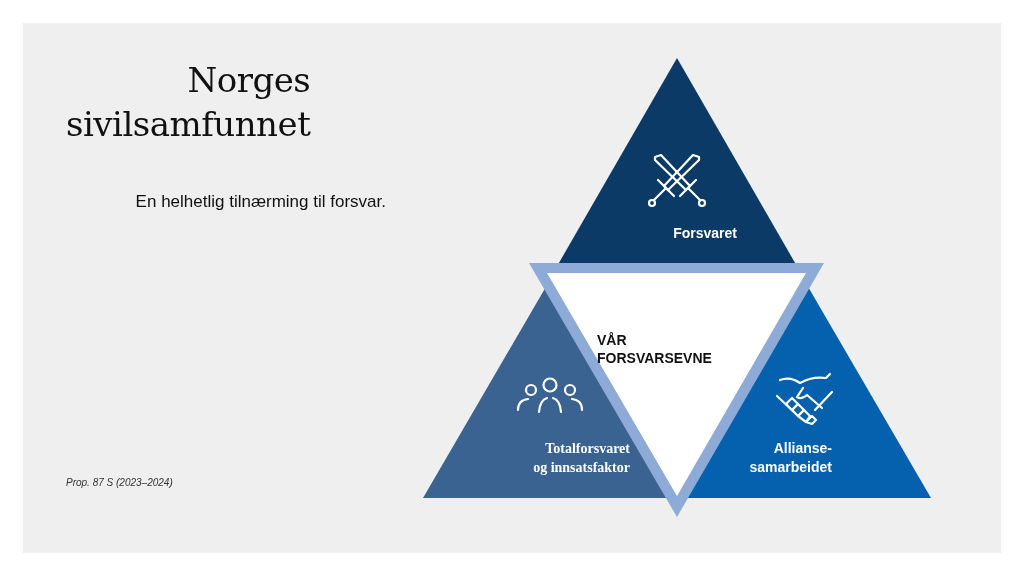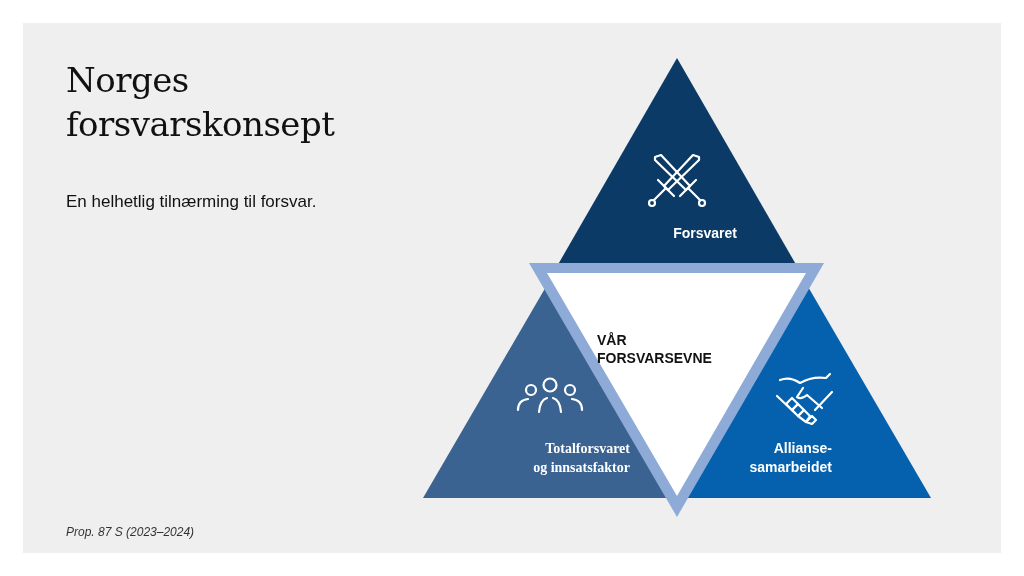--- a/index.html
+++ b/index.html
@@ -4,50 +4,50 @@
   <style>
     html, body { margin: 0; padding: 0; background: #ffffff; }
     body { width: 1024px; height: 576px; position: relative; overflow: hidden; }
     .panel {
       position: absolute; left: 23px; top: 23px; width: 978px; height: 530px;
       background: #efefef;
     }
     .title {
       position: absolute; left: 66px; top: 58px; margin: 0;
       font-family: "DejaVu Serif", serif; font-weight: normal;
-      font-size: 34px; line-height: 44px; color: #111111; letter-spacing: -0.5px;
+      font-size: 34px; line-height: 44px; color: #111111; letter-spacing: -0.5px; text-align: right;
     }
     .body-text {
       position: absolute; left: 66px; top: 190px; width: 320px;
       font-family: "Liberation Sans", sans-serif; font-size: 17px; line-height: 23px; color: #111111;
     }
-    .body-text p { margin: 0 0 23px 0; }
+    .body-text p { margin: 0 0 23px 0; text-align: right; }
     .source {
-      position: absolute; left: 66px; top: 525px;
+      position: absolute; left: 66px; top: 477px;
       font-family: "Liberation Sans", sans-serif; font-style: italic;
-      font-size: 12px; color: #333333;
+      font-size: 10px; color: #333333;
     }
     svg.diagram { position: absolute; left: 0; top: 0; }
     .lbl {
       position: absolute; text-align: right; color: #ffffff;
       font-family: "Liberation Sans", sans-serif; font-weight: bold; font-size: 14px; line-height: 19px;
     }
     .center-lbl {
       position: absolute; text-align: left; color: #111111;
       font-family: "Liberation Sans", sans-serif; font-weight: bold; font-size: 14px; line-height: 18px;
     }
   </style>
 </head>
 <body>
 
 <div class="panel"></div>
 
 <h1 class="title">
   <span>Norges</span><br>
-  <span>forsvarskonsept</span>
+  <span>sivilsamfunnet</span>
 </h1>
 
 <div class="body-text">
   <p>En helhetlig tilnærming til forsvar.</p>
 </div>
 
 <div class="source">Prop. 87 S (2023–2024)</div>
 
 <svg class="diagram" width="1024" height="576" viewBox="0 0 1024 576">
 

